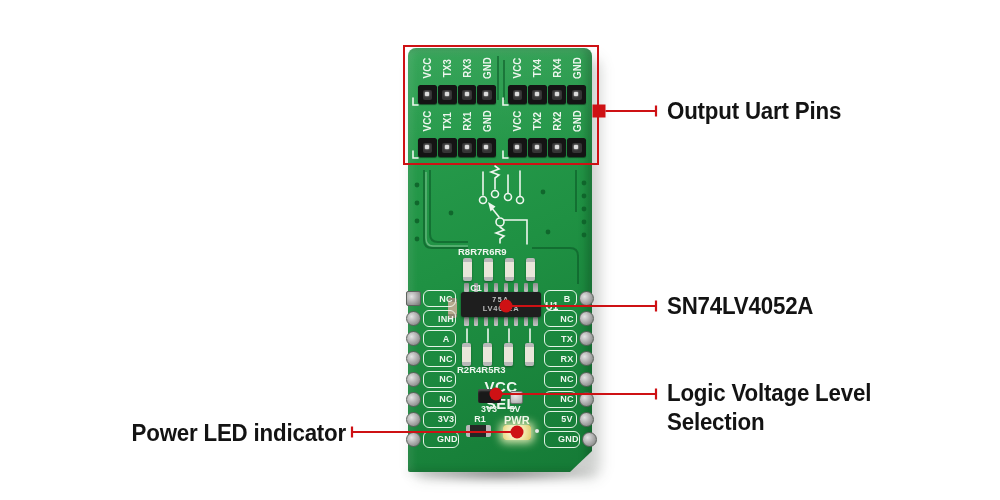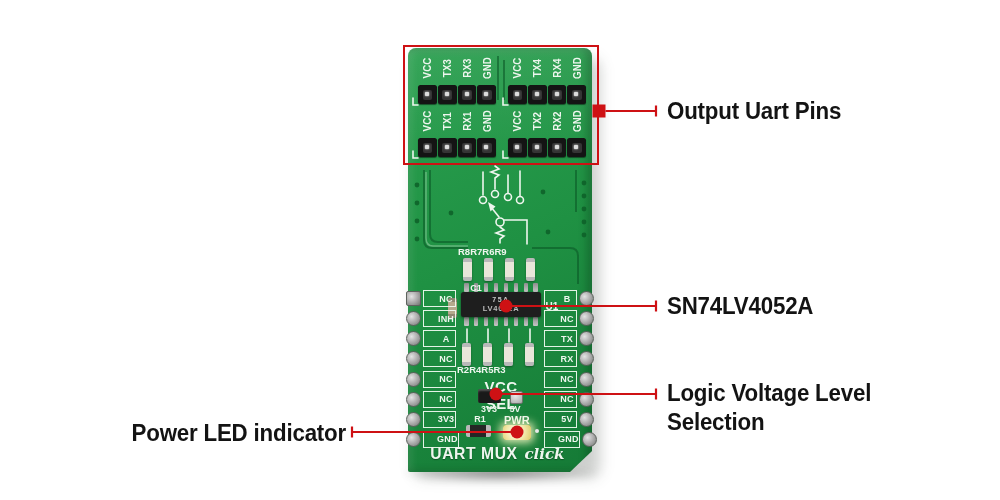--- a/index.html
+++ b/index.html
@@ -33,21 +33,21 @@
             color:var(--silk);font-size:10.5px;white-space:nowrap;letter-spacing:.2px;}
   .pin{width:18.8px;height:19px;background:#141414;border-radius:2.5px;position:relative;box-shadow:0 1px 1px rgba(0,0,0,.5);}
   .pin::before{content:"";position:absolute;inset:4.5px;background:#353535;border-radius:2px;}
   .pin::after{content:"";position:absolute;width:4px;height:4px;left:7px;top:7px;background:#dcdcdc;border-radius:1px;box-shadow:0 0 2px #fff;}
   
   .pcol{position:absolute;top:290px;height:158px;display:flex;flex-direction:column;justify-content:space-between;z-index:2;}
   .prow{display:flex;align-items:center;gap:2px;height:17.5px;}
   .padc{width:13px;height:13px;border-radius:50%;flex:0 0 13px;border:1px solid #5d625d;
         background:radial-gradient(circle at 35% 35%,#e3e3e3,#a6a6a6 55%,#707570);}
   .padc.sq{border-radius:2px;}
-  .plabel{flex:1;height:15px;border:1px solid rgba(244,252,244,.92);border-radius:0;display:flex;
+  .plabel{flex:1;height:15px;border:1px solid rgba(244,252,244,.92);border-radius:6px;display:flex;
           align-items:center;justify-content:center;color:var(--silk);font-weight:bold;font-size:9px;letter-spacing:.2px;padding-left:13px;}
   
   .rlabels{position:absolute;display:flex;justify-content:flex-start;color:var(--silk);font-weight:bold;font-size:9.5px;}
   .res{position:absolute;width:9px;height:23px;border-radius:2px;
        background:linear-gradient(#b9b9b9 0 18%,#e9e6da 18% 82%,#b9b9b9 82% 100%);box-shadow:0 1px 2px rgba(0,20,8,.4);}
   
   .ic{position:absolute;left:461px;top:292px;width:80px;height:25px;background:#1e1e1e;border-radius:2.5px;z-index:2;
       display:flex;flex-direction:column;align-items:center;justify-content:center;box-shadow:0 1px 3px rgba(0,0,0,.5);}
   .ic .m1{color:#c9c9c9;font-size:7px;font-weight:bold;letter-spacing:1.5px;line-height:8px;}
   .ic .m2{color:#bdbdbd;font-size:7.5px;font-weight:bold;letter-spacing:.8px;line-height:9px;}
@@ -307,23 +307,20 @@
   <div class="jcap"></div>
   <div class="jpad"></div>
   <div class="smalltxt" style="left:477px;top:404px;width:24px;font-size:9px;">3V3</div>
   <div class="smalltxt" style="left:506px;top:404px;width:18px;font-size:9px;">5V</div>
   <div class="smalltxt" style="left:471px;top:414px;width:18px;font-size:9px;">R1</div>
   <div class="smalltxt" style="left:504px;top:414px;width:24px;font-size:11px;">PWR</div>
   <div class="r1body"></div>
   <div class="led"></div>
   <div class="leddot"></div>
 
-  <div class="title">
-    <span class="main">UART MUX</span><span class="script">click</span>
-  </div>
 
   <div class="redrect"></div>
 
   <svg class="overlay" viewBox="0 0 1000 500">
 
     <g>
       <path class="trace" d="M 498 56 V 100"></path>
         <path class="trace" d="M 504 60 V 100"></path>
       <path class="trace" d="M 424 170 V 240 Q 424 248 432 248 H 468"></path>
       <path class="trace" d="M 430 170 V 234 Q 430 242 438 242 H 468"></path>

